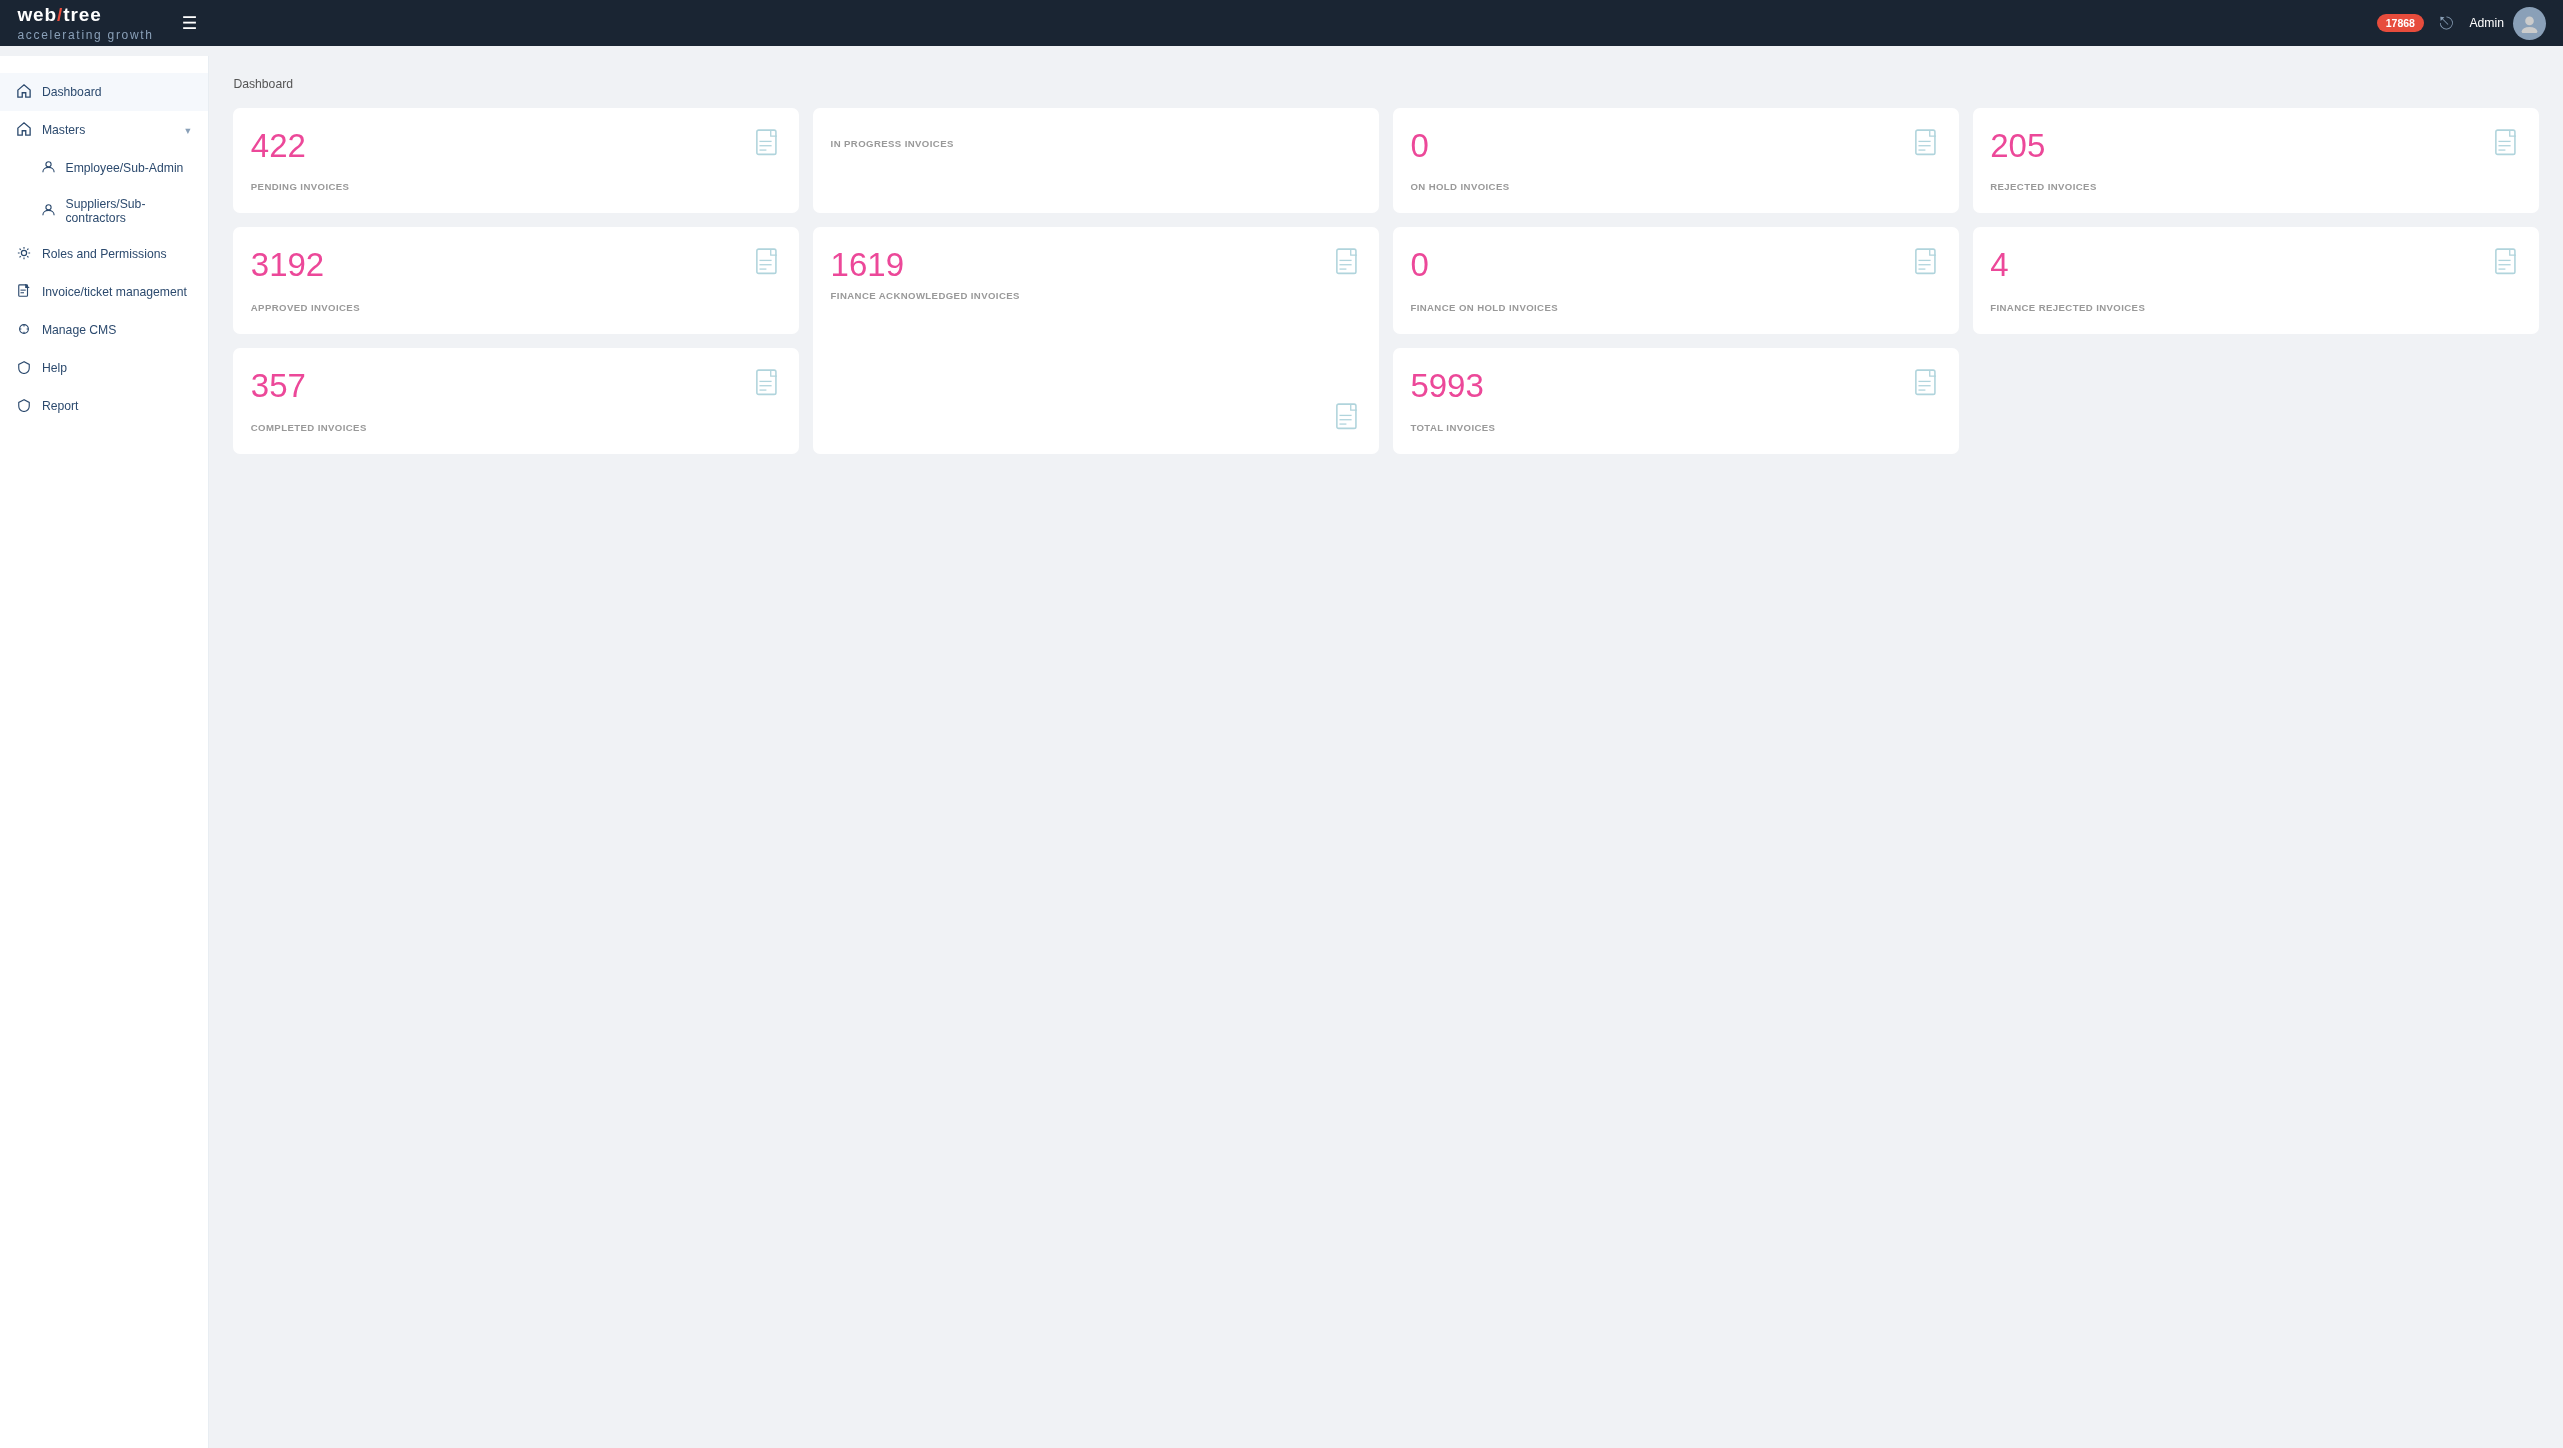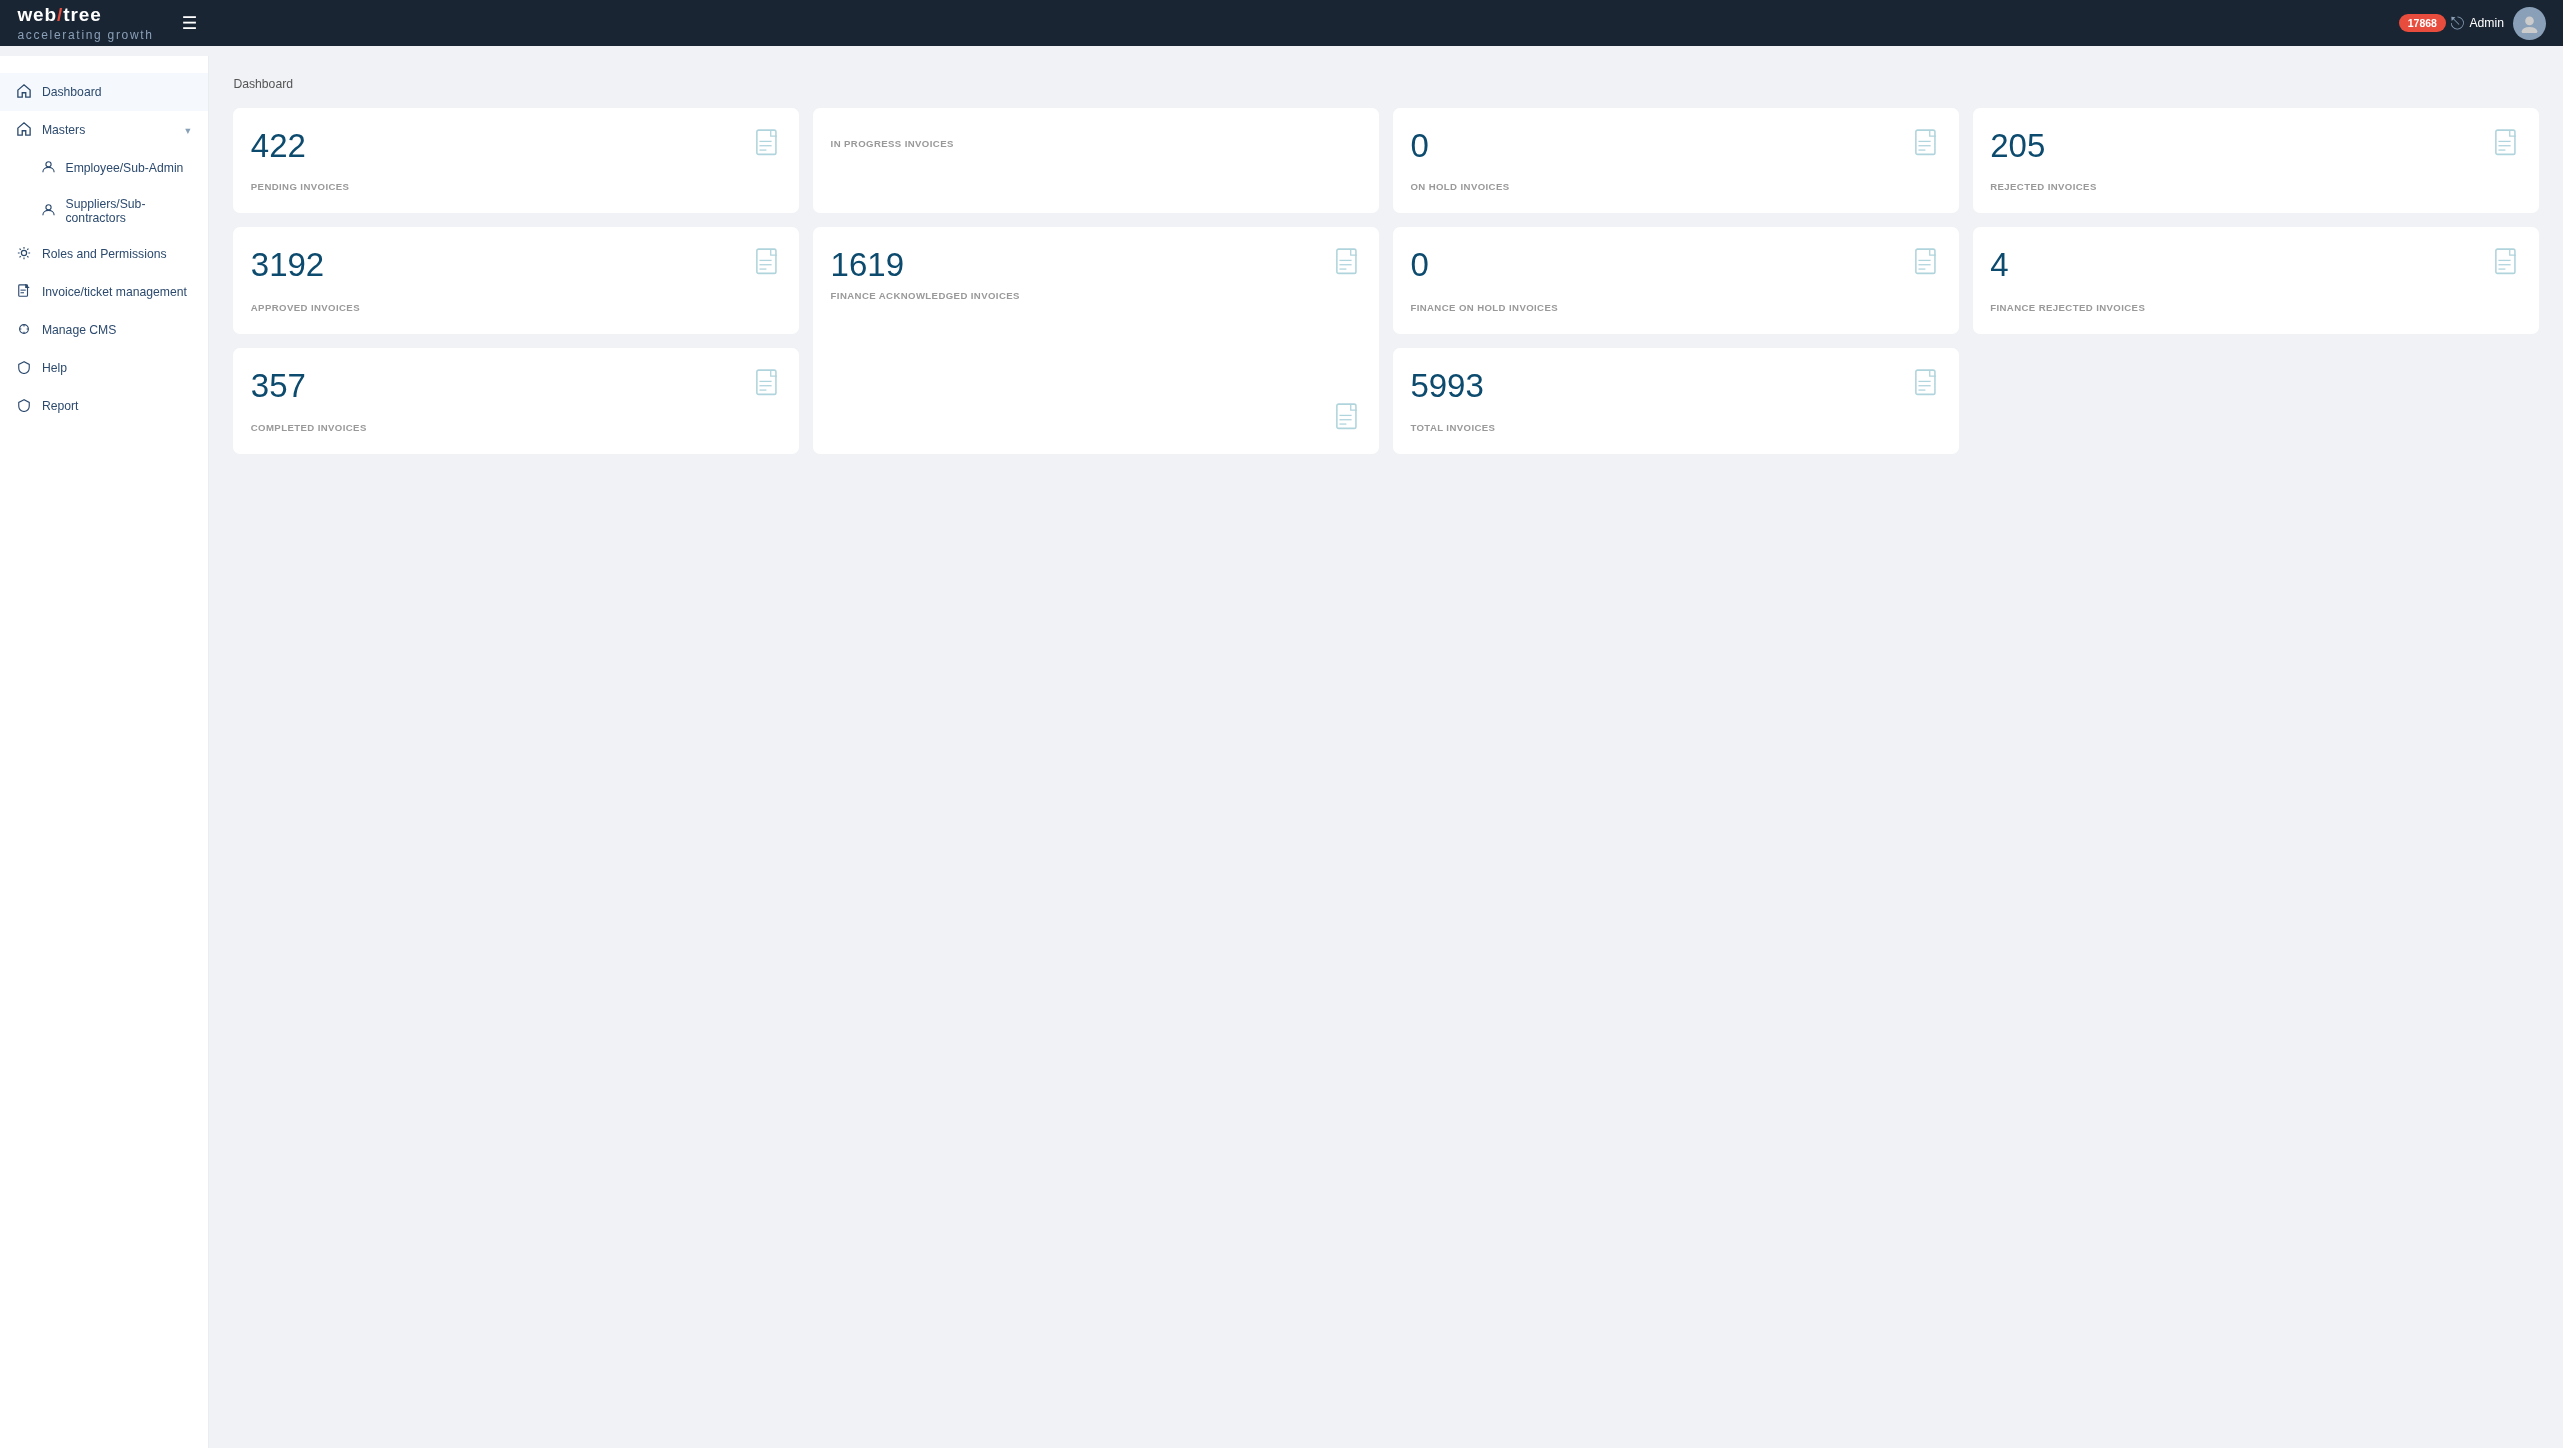--- a/index.html
+++ b/index.html
@@ -31,21 +31,21 @@
       font-size: 12px;
       letter-spacing: 1.7px;
       margin-top: 1.7px;
     }
     .hamburger {
       color: white;
       font-size: 17.4px;
       cursor: pointer;
       padding: 3.5px 7px;
     }
-    .header-right { display: flex; align-items: center; gap: 5px; }
+    .header-right { display: flex; align-items: center; gap: 16px; }
     .notification-badge {
       background: #e74c3c;
       color: white;
       border-radius: 10.5px;
       padding: 2.6px 8.7px;
       font-size: 10.5px;
       font-weight: 600;
     }
     .logout-icon { color: #8aa0b8; font-size: 17.4px; cursor: pointer; }
     .user-info { display: flex; align-items: center; gap: 8.7px; }
@@ -109,21 +109,21 @@
       justify-content: space-between;
       min-height: 105px;
       cursor: pointer;
       transition: box-shadow 0.15s;
       position: relative;
     }
     .stat-card-top { display: flex; justify-content: space-between; align-items: flex-start; }
     .stat-number {
       font-size: 33px;
       font-weight: 300;
-      color: #0c4a6e;
+      color: #ec4899;
       line-height: 1;
     }
     .stat-label {
       font-size: 9.6px;
       color: #999;
       letter-spacing: 0.4px;
       font-weight: 600;
       margin-top: 8.7px;
       text-transform: uppercase;
     }

